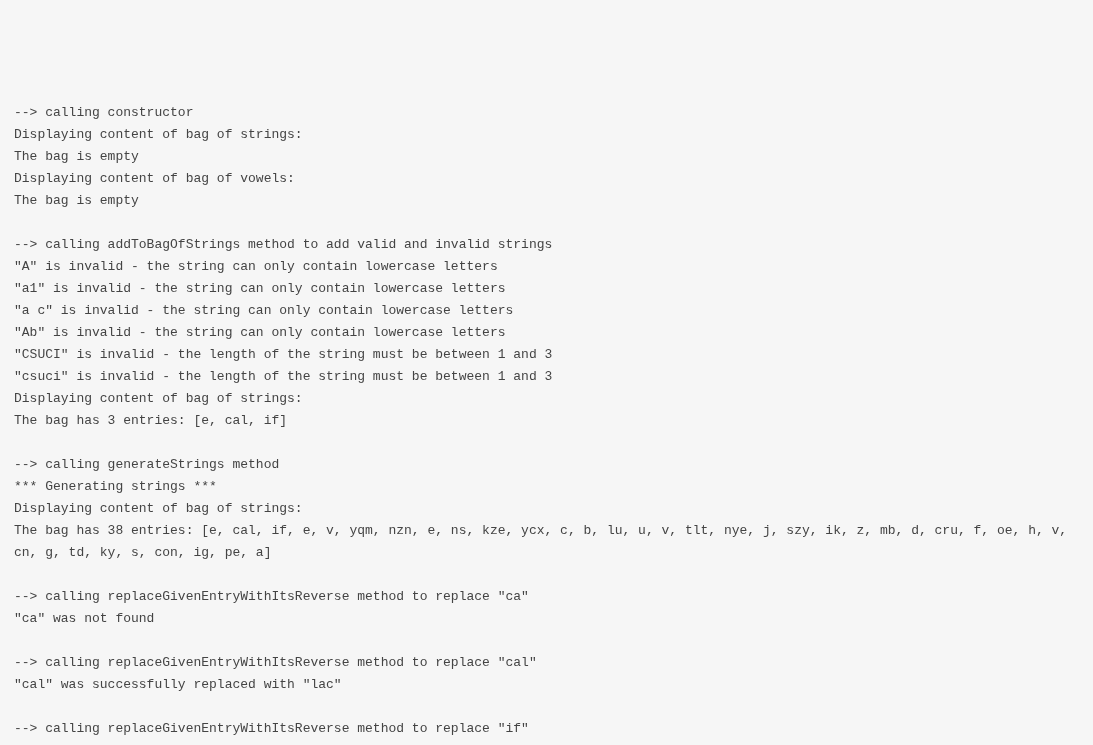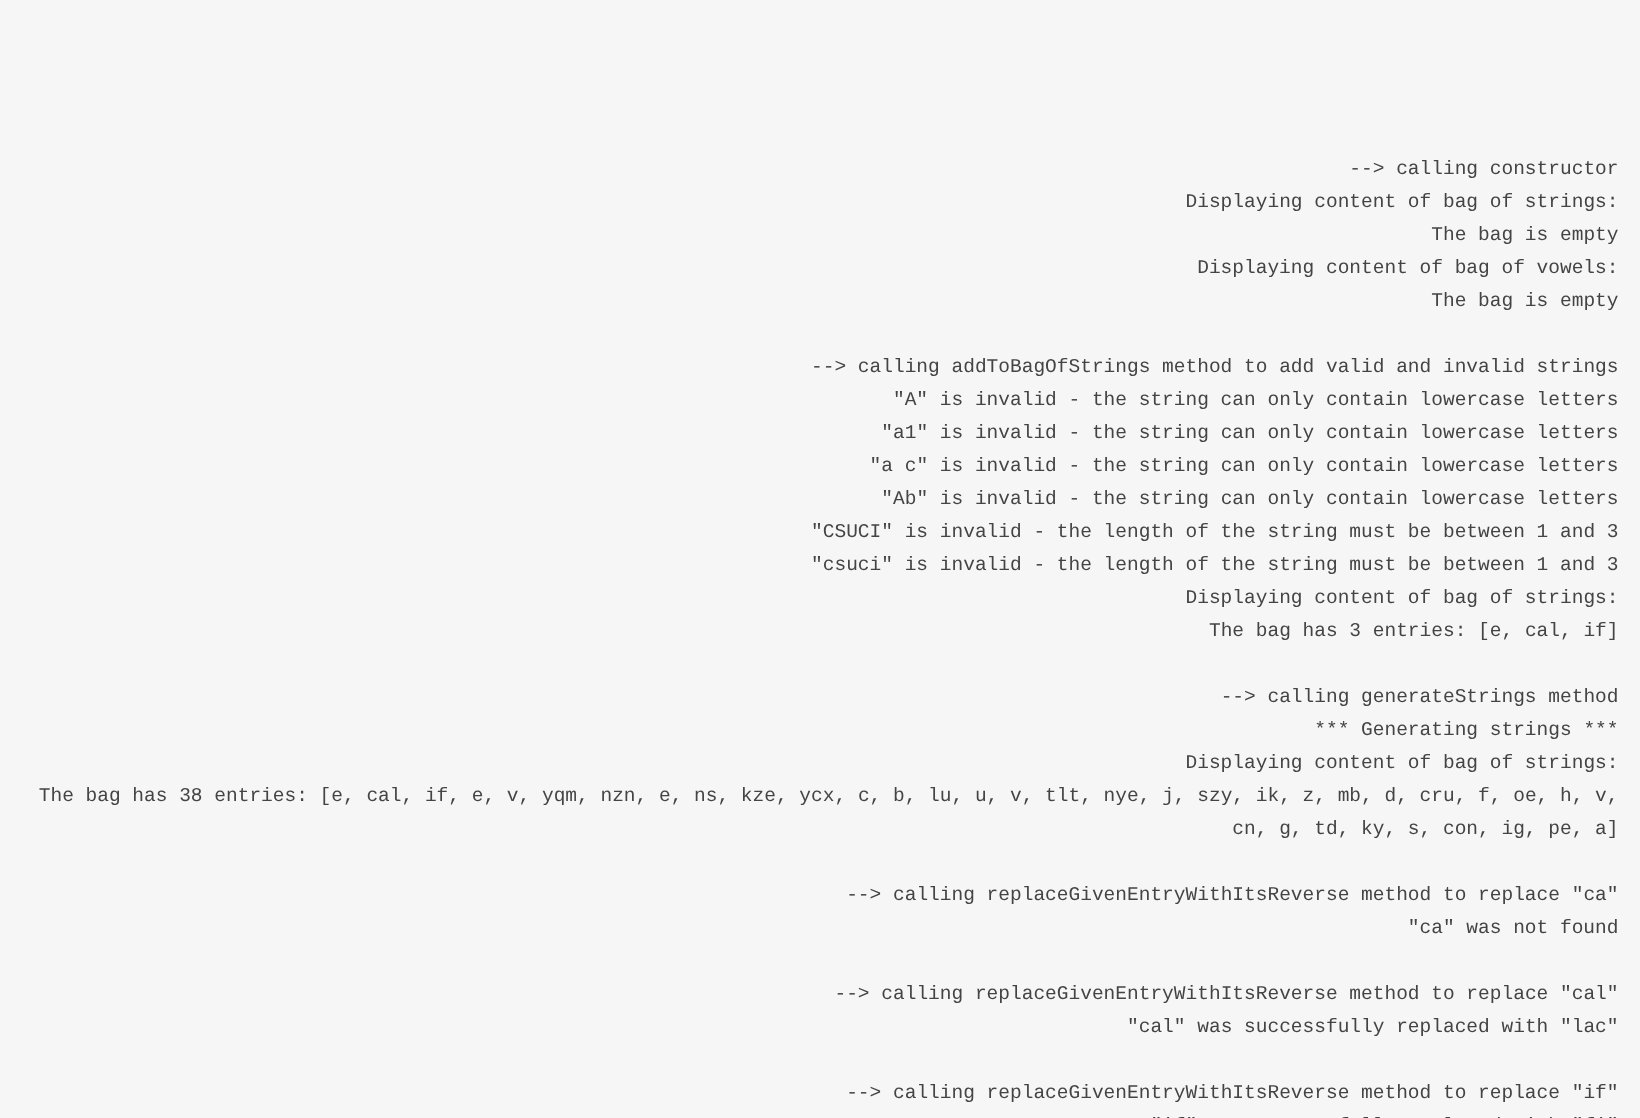--- a/index.html
+++ b/index.html
@@ -8,21 +8,20 @@
       background-color: #f6f6f6;
       font-family: 'Courier New', Consolas, monospace;
       font-size: 13px;
       line-height: 22px;
       color: #444;
       white-space: pre-wrap;
       word-wrap: break-word;
     }
     .line {
       display: block;
-      text-align: right;
     }
   </style>
 </head>
 <body>
 
 
 
 <div id="output"><span class="line">--&gt; calling constructor</span><span class="line">Displaying content of bag of strings:</span><span class="line">The bag is empty</span><span class="line">Displaying content of bag of vowels:</span><span class="line">The bag is empty</span><span class="line">&nbsp;</span><span class="line">--&gt; calling addToBagOfStrings method to add valid and invalid strings</span><span class="line">"A" is invalid - the string can only contain lowercase letters</span><span class="line">"a1" is invalid - the string can only contain lowercase letters</span><span class="line">"a c" is invalid - the string can only contain lowercase letters</span><span class="line">"Ab" is invalid - the string can only contain lowercase letters</span><span class="line">"CSUCI" is invalid - the length of the string must be between 1 and 3</span><span class="line">"csuci" is invalid - the length of the string must be between 1 and 3</span><span class="line">Displaying content of bag of strings:</span><span class="line">The bag has 3 entries: [e, cal, if]</span><span class="line">&nbsp;</span><span class="line">--&gt; calling generateStrings method</span><span class="line">*** Generating strings ***</span><span class="line">Displaying content of bag of strings:</span><span class="line">The bag has 38 entries: [e, cal, if, e, v, yqm, nzn, e, ns, kze, ycx, c, b, lu, u, v, tlt, nye, j, szy, ik, z, mb, d, cru, f, oe, h, v, cn, g, td, ky, s, con, ig, pe, a]</span><span class="line">&nbsp;</span><span class="line">--&gt; calling replaceGivenEntryWithItsReverse method to replace "ca"</span><span class="line">"ca" was not found</span><span class="line">&nbsp;</span><span class="line">--&gt; calling replaceGivenEntryWithItsReverse method to replace "cal"</span><span class="line">"cal" was successfully replaced with "lac"</span><span class="line">&nbsp;</span><span class="line">--&gt; calling replaceGivenEntryWithItsReverse method to replace "if"</span><span class="line">"if" was successfully replaced with "fi"</span></div>
 
 

